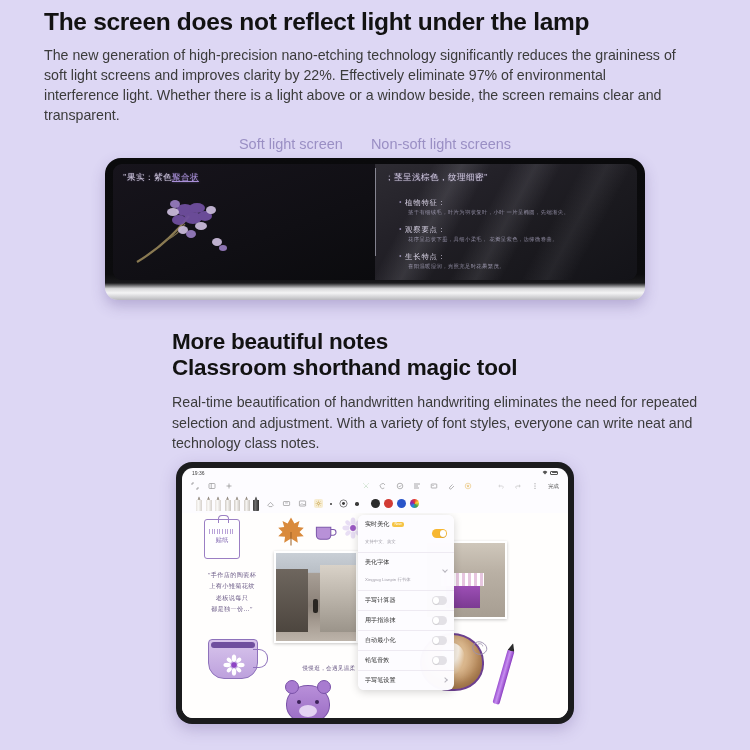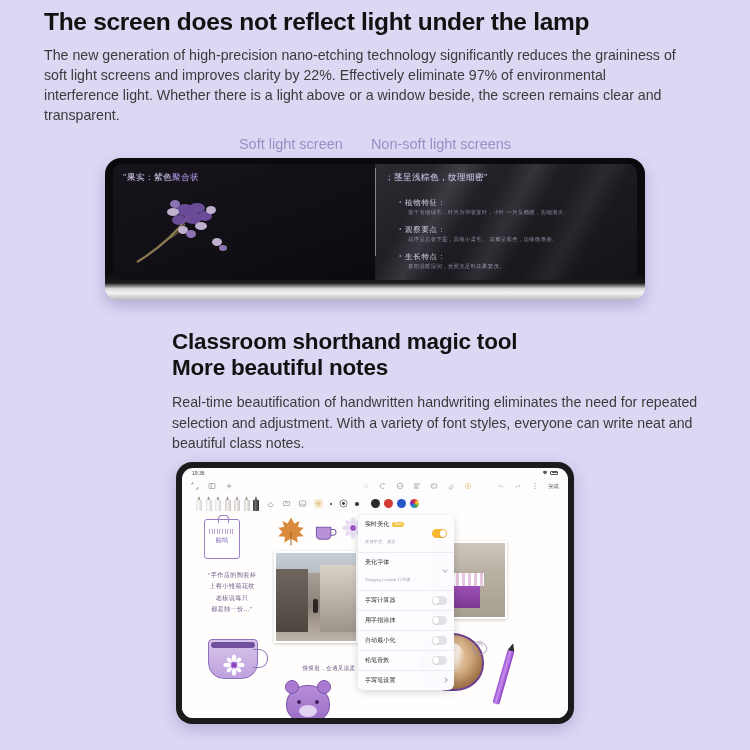--- a/index.html
+++ b/index.html
@@ -91,21 +91,21 @@
     z-index: 5;
   }
   .t1-title {
     font-size: 8.6px;
     color: #cfc8dc;
     font-family: "Liberation Serif", serif;
     white-space: nowrap;
     letter-spacing: .4px;
     text-shadow: 0 0 2px rgba(160,140,210,.5);
   }
-  .t1-title .hl { color: #a98fd8; }
+  .t1-title .hl { color: #a98fd8; text-decoration: underline; }
   .t1-flower {
     position: absolute;
     left: 14px; top: 26px;
     width: 120px; height: 80px;
   }
   .t1-notes { margin-top: 14px; padding-left: 14px; }
   .t1-note-item { margin-bottom: 9px; }
   .t1-note-h {
     font-size: 7.4px; color: #d5cfe2;
     font-family: "Liberation Serif", serif;
@@ -495,24 +495,24 @@
         <div class="glare"></div>
       </div>
 
       <div class="t1-divider"></div>
     </div>
   </div>
 </div>
 
 <div class="sec2">
   <div class="h2">
+    <div>More beautiful notes</div>
     <div>Classroom shorthand magic tool</div>
-    <div>More beautiful notes</div>
   </div>
-  <p class="body-copy2">Real-time beautification of handwritten handwriting eliminates the need for repeated selection and adjustment. With a variety of font styles, everyone can write neat and beautiful class notes.</p>
+  <p class="body-copy2">Real-time beautification of handwritten handwriting eliminates the need for repeated selection and adjustment. With a variety of font styles, everyone can write neat and technology class notes.</p>
 </div>
 
 <div class="tablet2-wrap">
   <div class="tablet2">
     <div class="t2-screen">
 
       <div class="t2-status">
         <span>19:36</span>
         <span class="right">
           <svg width="6" height="5" viewBox="0 0 10 8">

